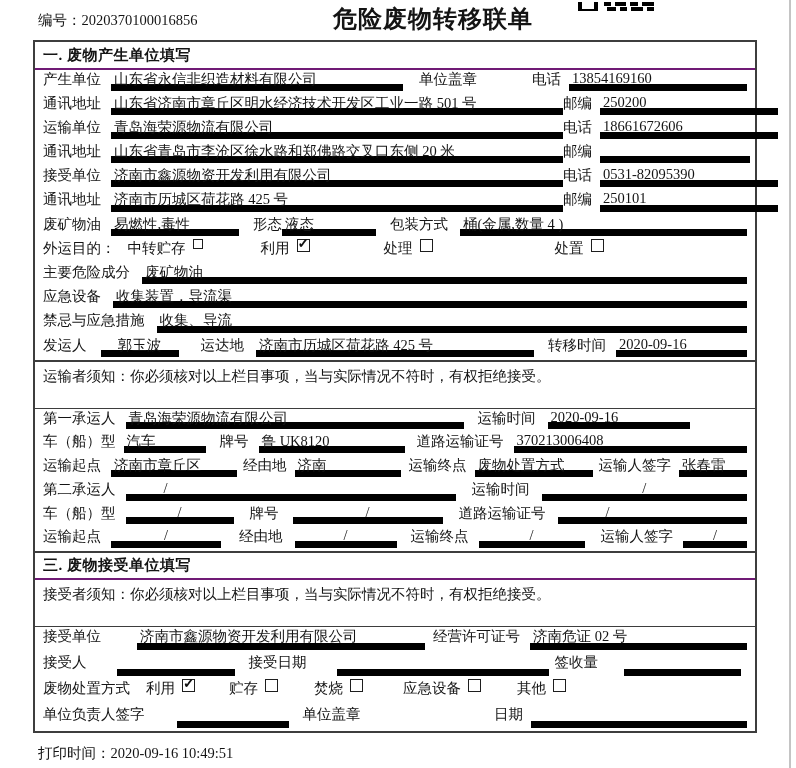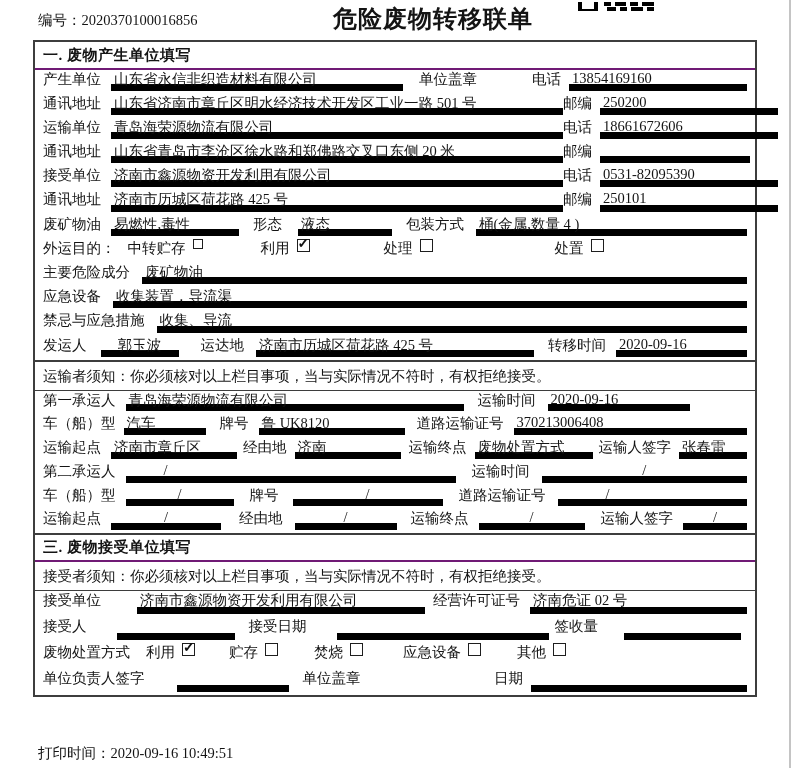--- a/index.html
+++ b/index.html
@@ -7,21 +7,21 @@
   body{font-family:"Liberation Serif","DejaVu Serif",serif;color:#141414;font-size:14.5px;position:relative;overflow:hidden}
   .page{position:absolute;inset:0;background:#fff}
   .right-edge{position:absolute;top:0;bottom:0;left:789px;width:2px;background:#c4c4c4}
   .hdr-serial{position:absolute;top:11px;left:38px;font-size:14.5px;white-space:nowrap}
   .hdr-title{position:absolute;top:3px;left:333px;font-size:24px;font-weight:700;letter-spacing:1px;white-space:nowrap}
   .qr{position:absolute;top:0;left:578px;width:80px;height:11px;overflow:hidden}
   .form-box{position:absolute;top:40px;left:33px;width:724px;border:2px solid #3d3d3d;background:#fff}
   .sec-h{font-weight:700;font-size:15px;padding:3.5px 8px 3px;border-bottom:2px solid #701a75;letter-spacing:.5px}
   .sec{border-top:0}
   .sec + .sec{border-top:2px solid #3d3d3d}
-  .note{padding:5px 8px 4px;border-bottom:1.5px solid #3d3d3d;white-space:nowrap}
+  .note{padding:5px 8px 22px;border-bottom:1.5px solid #3d3d3d;white-space:nowrap}
   .row{display:flex;padding:0 8px 3px;white-space:nowrap}
   .s1 .row{height:24.2px}
   .s2 .row{height:23.7px}
   .s3 .row{height:26px}
   .lbl{flex:none}
   .val{border-bottom:7px solid #000000;padding:0 3px;flex:none}
   .val.grow{flex:1}
   .val.c{text-align:center}
   .spacer{flex:1}
   .cb{display:inline-block;width:13px;height:13px;border:1.6px solid #1e1e1e;vertical-align:-1px;position:relative;margin-left:7px;flex:none}
@@ -108,21 +108,21 @@
         <span class="spacer"></span>
         <span class="lbl">邮编</span>
         <span class="val" style="width:178px;margin-left:8px">250101</span>
       </div>
 
 
       <div class="row">
         <span class="lbl">废矿物油</span>
         <span class="val" style="width:128px;margin-left:10px">易燃性,毒性</span>
         <span class="lbl" style="margin-left:14px">形态</span>
-        <span class="val" style="width:94px;margin-left:16px">液态</span>
+        <span class="val" style="width:94px;margin-left:0">液态</span>
         <span class="lbl" style="margin-left:14px">包装方式</span>
         <span class="val grow" style="margin-left:12px">桶(金属,数量 4 )</span>
       </div>
 
       <div class="row">
         <span class="lbl">外运目的：</span>
         <span class="lbl" style="margin-left:12px">中转贮存</span>
         <span class="cb small"></span>
         <span class="lbl" style="margin-left:58px">利用</span>
         <span class="cb checked"></span>

